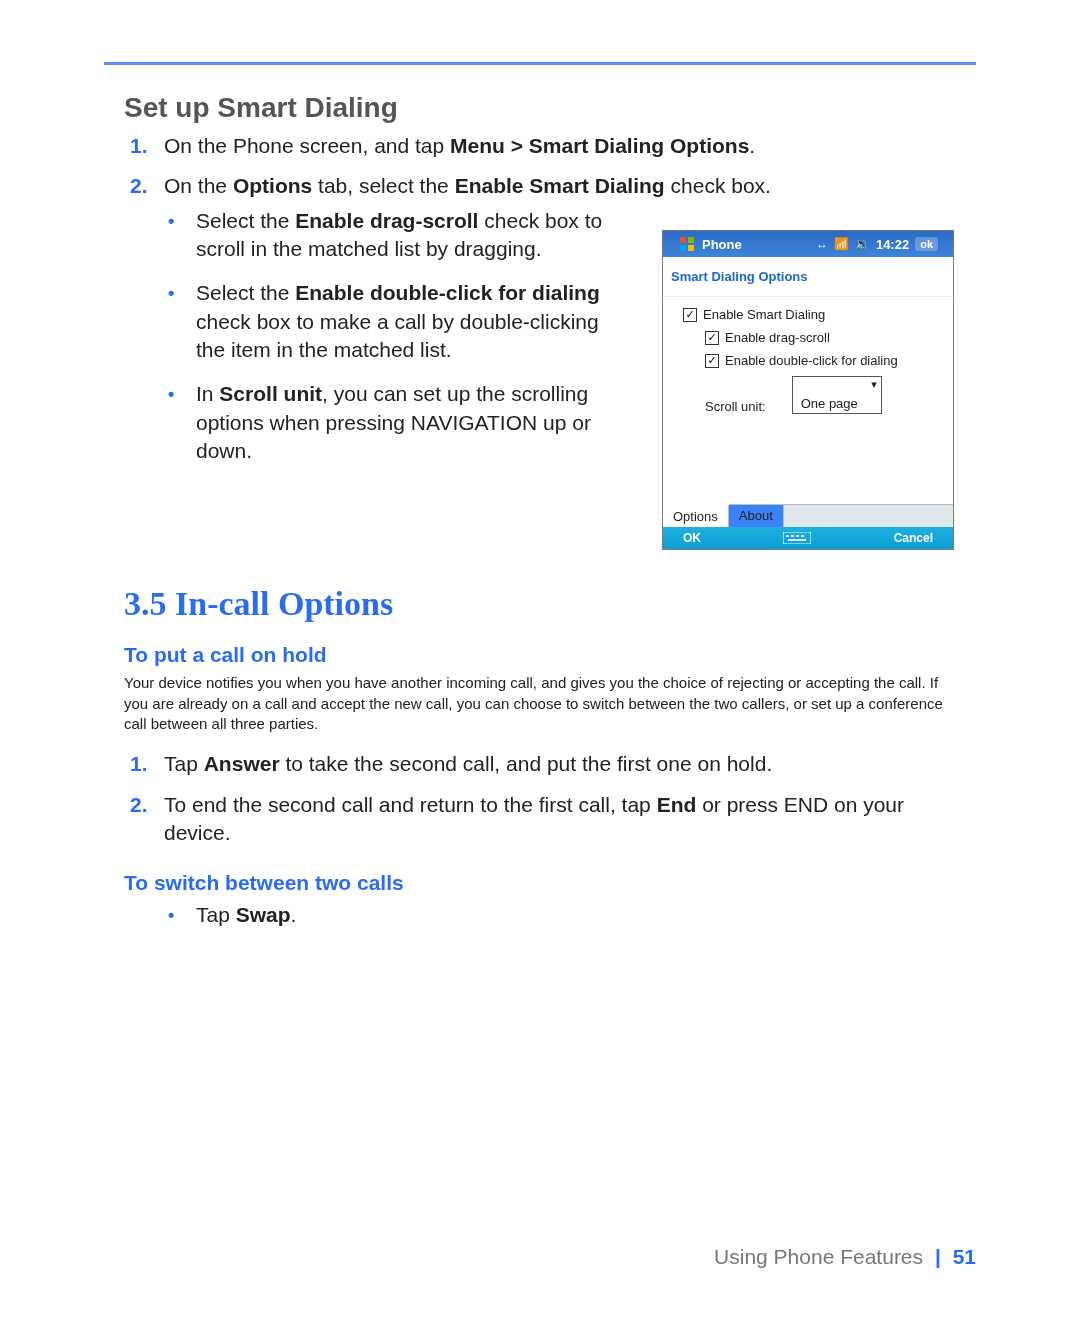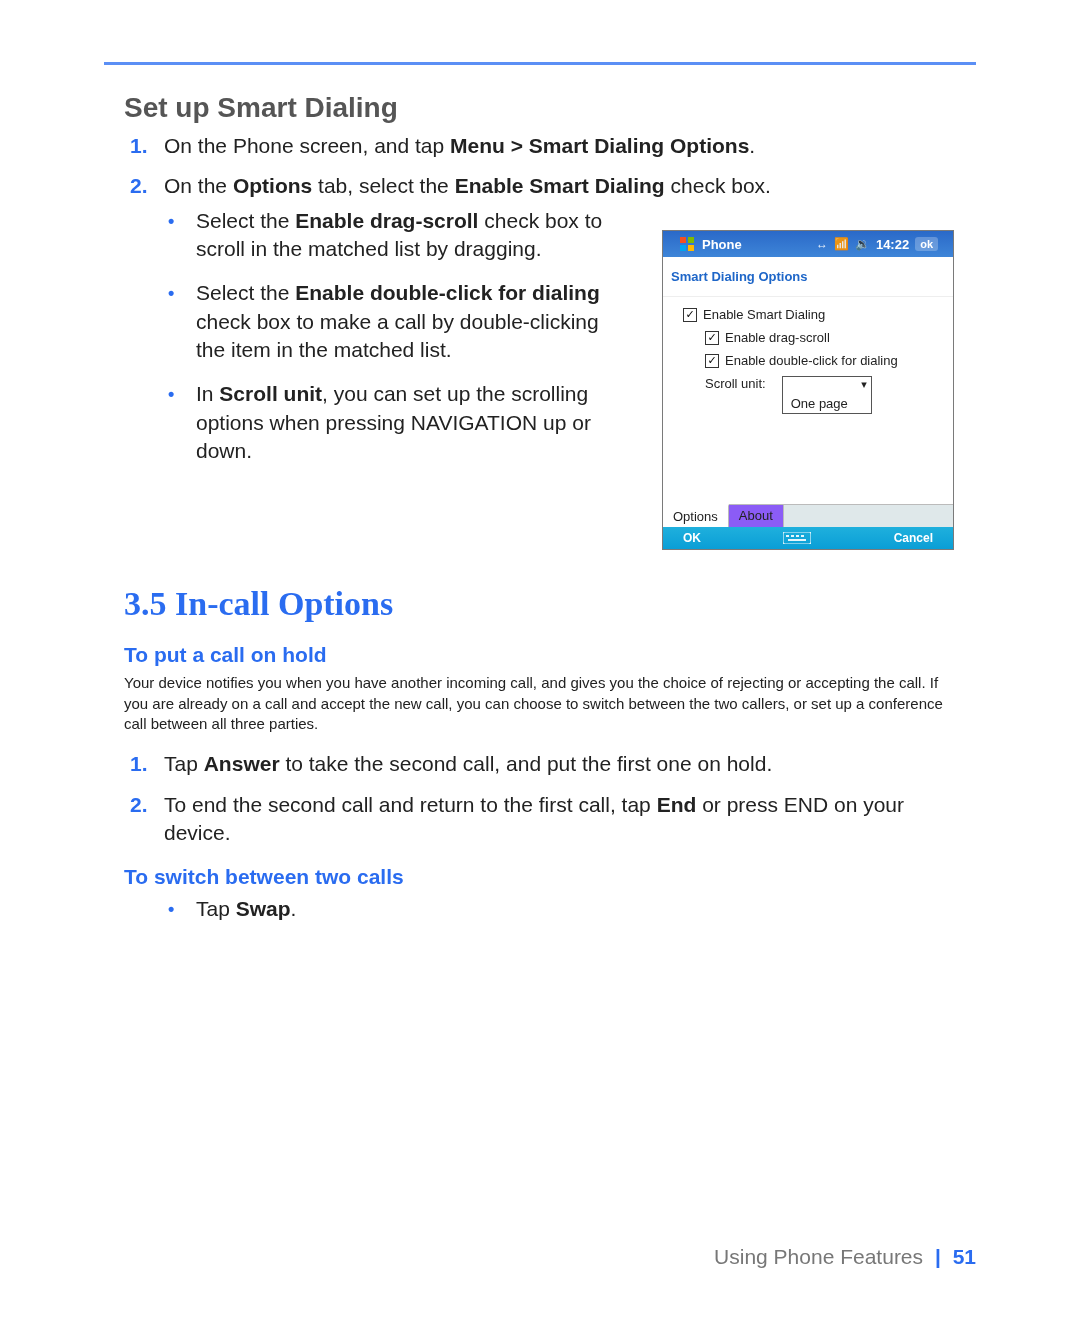--- a/index.html
+++ b/index.html
@@ -146,36 +146,36 @@
     font-size: 13px;
   }
   .ph-body { padding: 10px 10px 0 20px; }
   .ph-row { display:flex; align-items:center; gap:6px; margin-bottom:8px; font-size:13px; color:#222;}
   .ph-row.indent { margin-left: 22px; }
   .ph-check {
     width:14px; height:14px; border:1px solid #333; background:#fff;
     display:inline-flex; align-items:center; justify-content:center;
     font-size:11px; line-height:1; color:#000;
   }
-  .ph-select-row { margin-left:22px; display:flex; align-items:flex-start; gap:16px; font-size:13px; margin-top:4px;}
+  .ph-select-row { margin-left:22px; display:flex; align-items:flex-end; gap:26px; font-size:13px; margin-top:4px;}
   .ph-select {
     border:1px solid #555; padding:19px 18px 2px 8px; position:relative;
     font-size:13px; background:#fff; min-width:90px;
   }
   .ph-select::after {
     content:"▾"; position:absolute; right:4px; top:1px; font-size:11px;
   }
   .ph-tabs {
     position:absolute; bottom:22px; left:0; right:0;
     display:flex; border-top:1px solid #bbb;
     font-size:13px;
     background:#dfe8ea;
   }
   .ph-tab {
-    padding:3px 10px; border-right:1px solid #bbb; background:#8b5cf6;
+    padding:3px 10px; border-right:1px solid #bbb; background:#3b82f6;
   }
   .ph-tab.active { background:#fff; border-top:2px solid #fff; margin-top:-1px;}
   .ph-bottom {
     position:absolute; bottom:0; left:0; right:0; height:22px;
     background: linear-gradient(#1fb0dd,#0a9ed6);
     display:flex; align-items:center; justify-content:space-between;
     color:#fff; font-weight:bold; font-size:12px; padding:0 20px;
   }
   .ph-kbd {
     width:32px; height:14px; display:flex;align-items:center;justify-content:center;opacity:.9;
@@ -226,21 +226,21 @@
     <li>
       <span class="num-mark">1.</span>
       <span>Tap </span><span class="bold">Answer</span><span> to take the second call, and put the first one on hold.</span>
     </li>
     <li>
       <span class="num-mark">2.</span>
       <span>To end the second call and return to the first call, tap </span><span class="bold">End</span><span> or press END on your device.</span>
     </li>
   </ol>
 
-  <div class="sub-blue" style="margin-top:18px;">To switch between two calls</div>
+  <div class="sub-blue" style="margin-top:24px;">To switch between two calls</div>
   <div class="swap-block">
     <div class="swap-item">
       <span class="bul-mark">•</span>
       <span>Tap </span><span class="bold">Swap</span><span>.</span>
     </div>
   </div>
 
 </div>
 
 <div class="phone">

